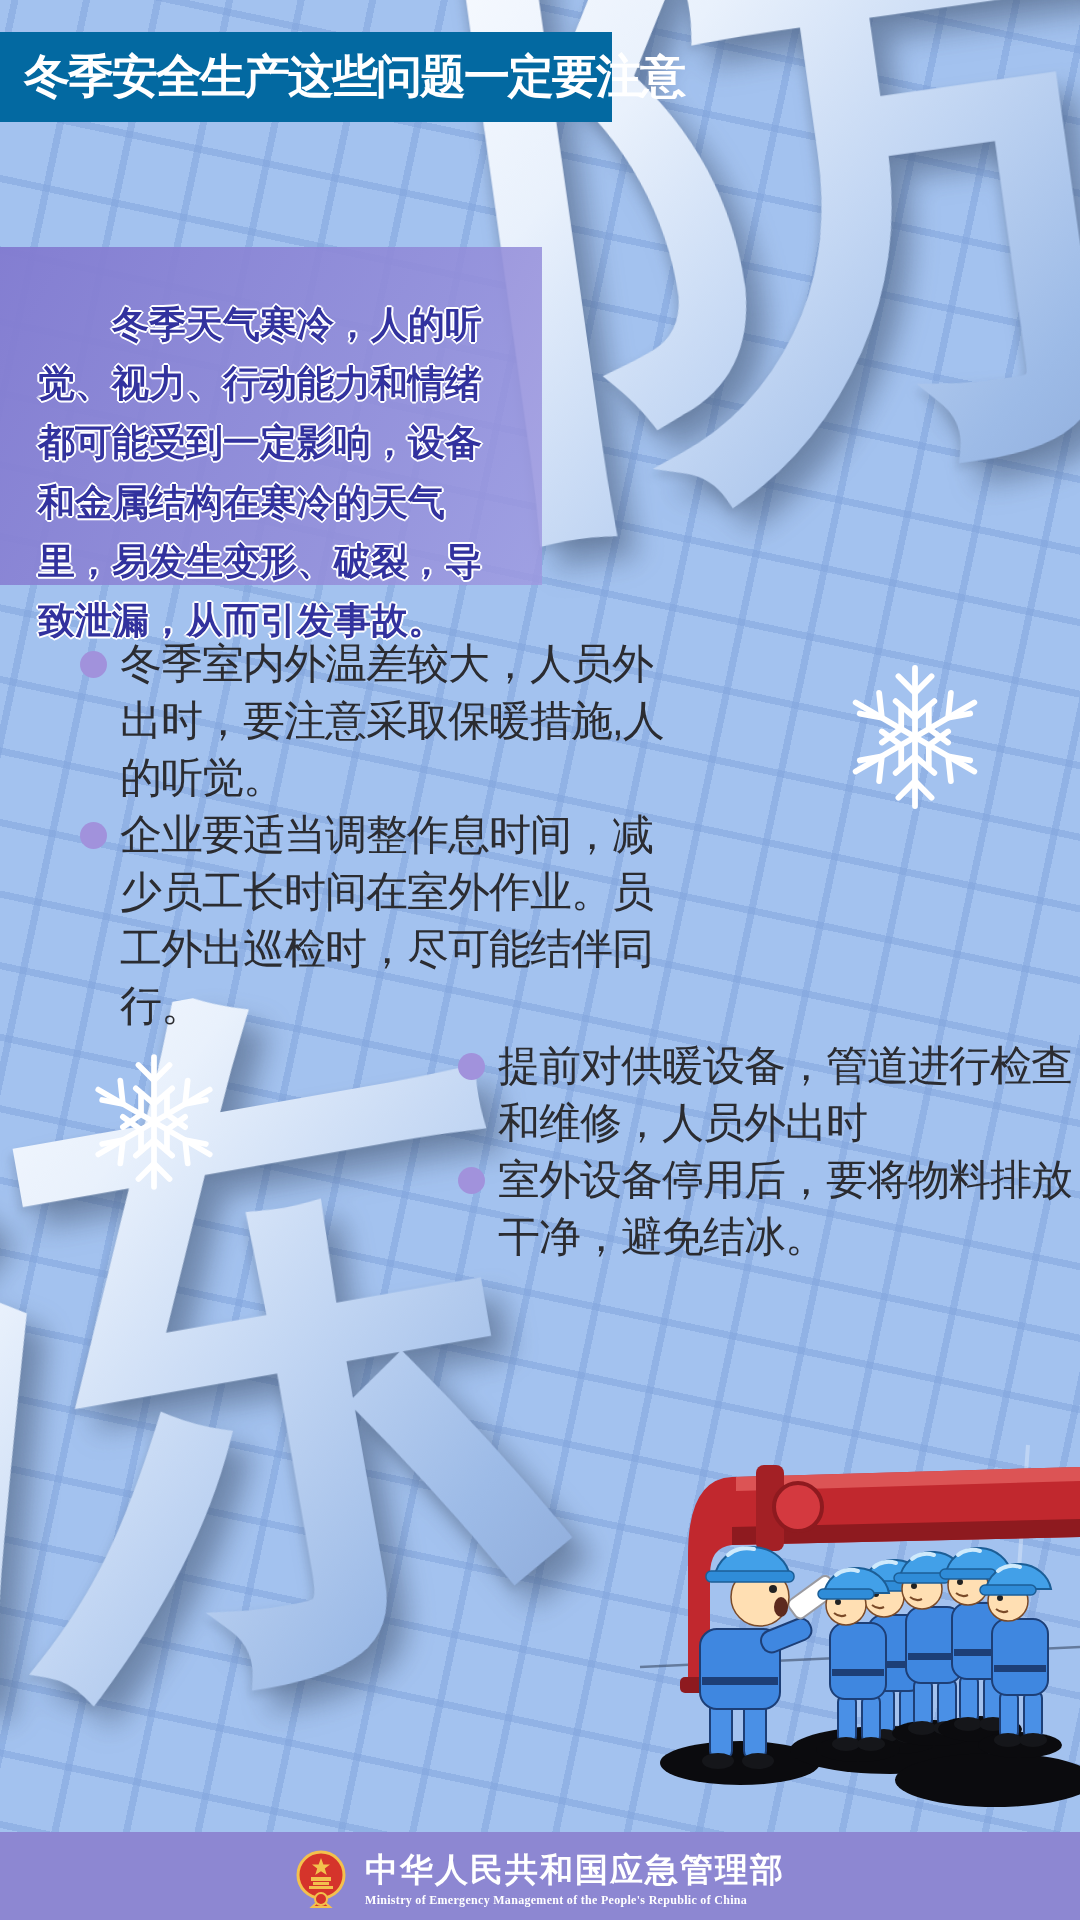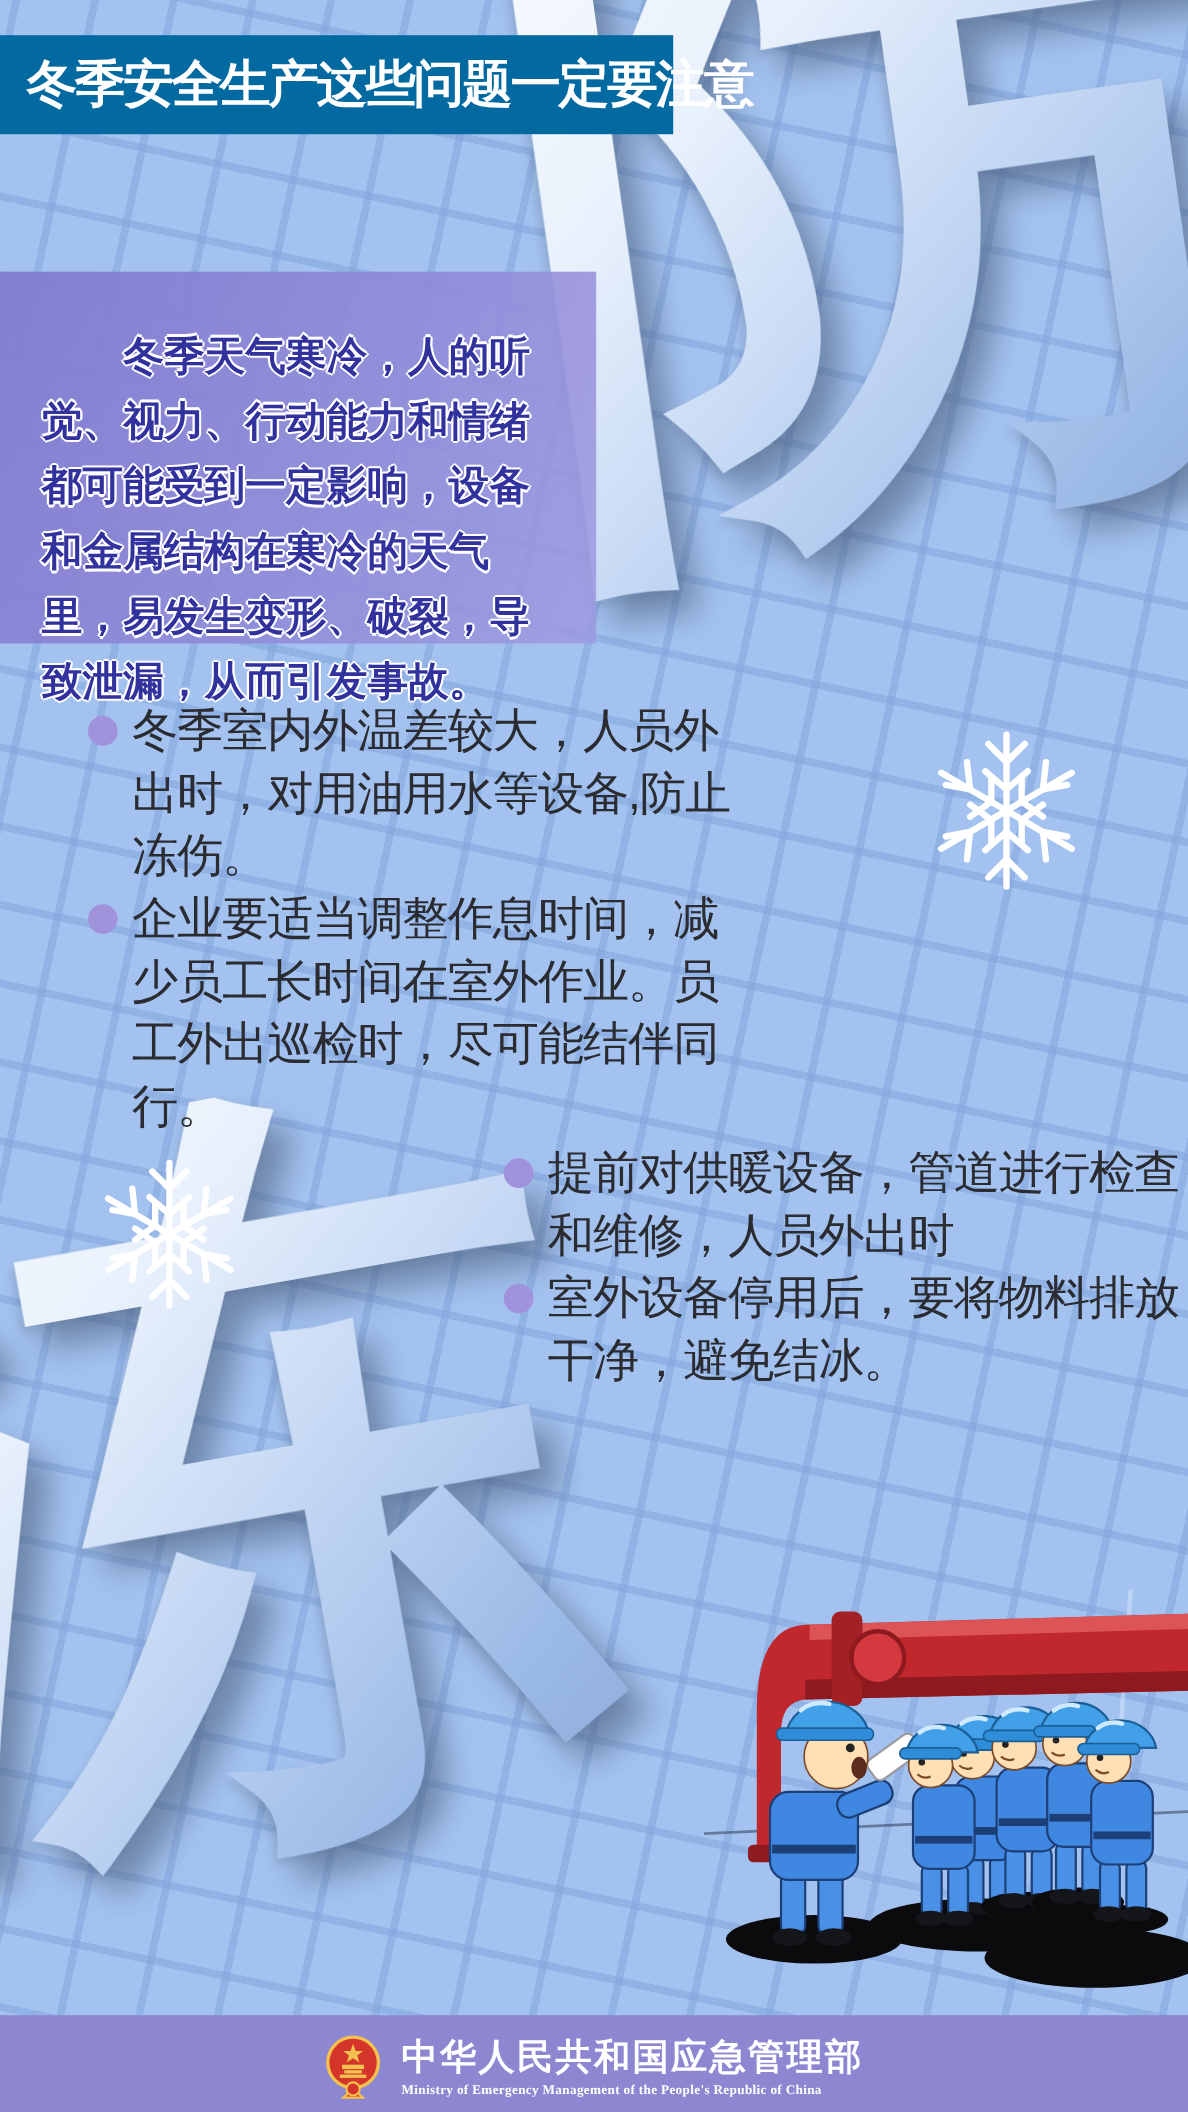--- a/index.html
+++ b/index.html
@@ -118,21 +118,21 @@
     <h1>冬季安全生产这些问题一定要注意</h1>
   </div>
 
   <div class="intro-box">
     <p>冬季天气寒冷，人的听觉、视力、行动能力和情绪都可能受到一定影响，设备和金属结构在寒冷的天气里，易发生变形、破裂，导致泄漏，从而引发事故。</p>
   </div>
 
   <div class="tips personal">
     <div class="tip">
       <span class="dot"></span>
-      <span class="txt">冬季室内外温差较大，人员外出时，对用油用水等设备,防止冻伤。</span>
+      <span class="txt">冬季室内外温差较大，人员外出时，要注意采取保暖措施,人的听觉。</span>
     </div>
     <div class="tip">
       <span class="dot"></span>
       <span class="txt">企业要适当调整作息时间，减少员工长时间在室外作业。员工外出巡检时，尽可能结伴同行。</span>
     </div>
   </div>
 
   <div class="tips equipment">
     <div class="tip">
       <span class="dot"></span>

